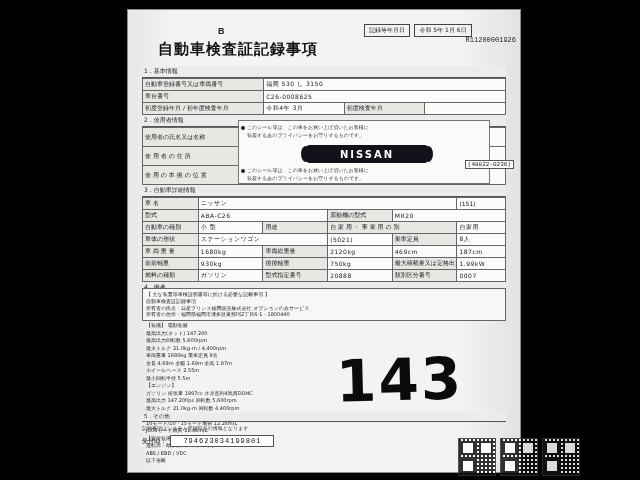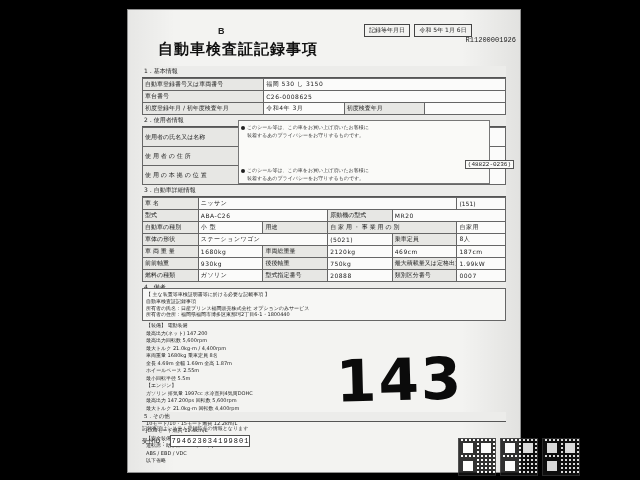--- a/index.html
+++ b/index.html
@@ -121,21 +121,21 @@
   .footer{
     position:absolute;left:14px;top:402px;width:364px;
   }
   .foot-sect{font-size:5.5px;color:#222;border-bottom:1px solid #555;padding:1px 2px;background:#ececea;font-family:"DejaVu Sans", sans-serif;}
   .foot-note{font-size:5px;color:#333;margin-top:3px;font-family:"DejaVu Sans", sans-serif;}
   .foot-id{
     margin-top:4px;display:flex;align-items:center;gap:4px;
   }
   .foot-id .lab{font-size:6px;color:#222;font-family:"DejaVu Sans", sans-serif;}
   .foot-id .box{
-    border:1px solid #555;background:#fff;padding:1px 0;font-size:7px;
+    border:1px solid #555;background:#fff;padding:1px 12px;font-size:7px;
     font-family:"Liberation Mono", monospace;color:#111;letter-spacing:1px;
   }
 
   .qr{
     position:absolute;width:36px;height:36px;top:428px;
     background-image:
       repeating-linear-gradient(0deg,#111 0 2px,transparent 2px 4px),
       repeating-linear-gradient(90deg,#111 0 2px,transparent 2px 4px);
     background-color:#fff;border:1px solid #333;
     opacity:.85;
@@ -256,20 +256,23 @@
           <td class="lbl">類別区分番号</td>
           <td class="val">0007</td>
         </tr>
       </tbody>
         </table>
 
       <div class="sect">4．備考</div>
     </div>
 
     <div class="nissan-block">
+      <div class="nissan-logo">
+        <span>NISSAN</span>
+      </div>
       <div class="bullet" style="top:5px"></div>
       <div class="nb-line" style="top:3px">このシール等は、この車をお買い上げ頂いたお客様に</div>
       <div class="nb-line" style="top:11px">装着するあのプライバシーをお守りするものです。</div>
       <div class="bullet" style="top:48px"></div>
       <div class="nb-line" style="top:46px">このシール等は、この車をお買い上げ頂いたお客様に</div>
       <div class="nb-line" style="top:54px">装着するあのプライバシーをお守りするものです。</div>
     </div>
 
     <div class="chassis-side">(48822-0236)</div>
 

